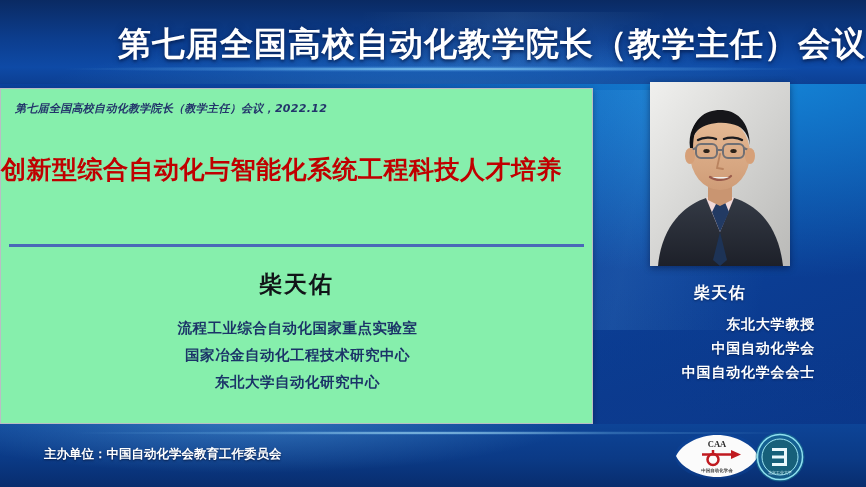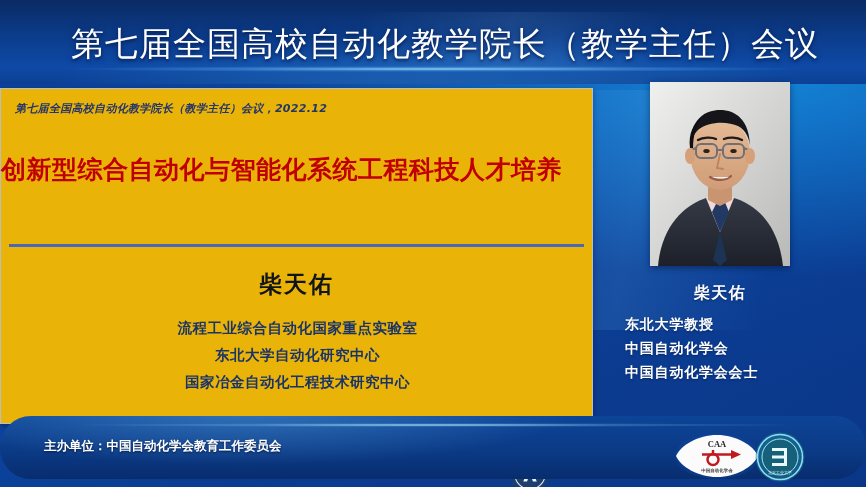--- a/index.html
+++ b/index.html
@@ -35,31 +35,31 @@
   .banner::after{
     content:"";position:absolute;left:-10%;bottom:2px;width:120%;height:26px;
     background:radial-gradient(closest-side,rgba(150,225,255,.85) 0%,rgba(120,200,255,.30) 38%,rgba(120,200,255,0) 72%);
     transform:scaleY(.32);
   }
   .banner-streak{
     position:absolute;left:-5%;top:12px;width:110%;height:58px;
     background:linear-gradient(98deg,rgba(255,255,255,0) 42%,rgba(160,215,255,.10) 58%,rgba(255,255,255,0) 74%);
   }
   .banner-title{
-    position:absolute;left:0;right:0;top:22px;text-align:center;
-    font-size:33px;font-weight:normal;color:#ffffff;letter-spacing:1px;
+    position:absolute;left:0;right:0;top:22px;text-align:right;
+    font-size:33px;font-weight:bold;color:#ffffff;letter-spacing:1px;
     text-shadow:0 0 6px rgba(10,40,100,.85),0 2px 3px rgba(0,20,60,.6);
     white-space:nowrap;
     padding-left:24px;
   }
 
   
   .card{
     position:absolute;left:0;top:88px;width:593px;height:336px;
-    background:#eab308;border:1px solid #b9bdc4;box-sizing:border-box;
+    background:#86efac;border:1px solid #b9bdc4;box-sizing:border-box;
     box-shadow:0 2px 6px rgba(0,0,20,.35);
   }
   .card-kicker{
     position:absolute;left:14px;top:12px;
     font-size:11px;font-style:italic;font-weight:600;color:#23356b;
     letter-spacing:.3px;white-space:nowrap;
   }
   .card-redtitle{
     position:absolute;left:0;right:0;top:64px;
     font-size:25px;font-weight:bold;color:#c00000;letter-spacing:.5px;
@@ -91,35 +91,34 @@
     box-shadow:0 2px 7px rgba(0,0,30,.45);overflow:hidden;
   }
   .portrait svg{display:block;width:140px;height:184px;}
 
   .right-name{
     position:absolute;left:630px;width:180px;top:283px;text-align:center;
     font-size:16px;font-weight:bold;color:#ffffff;letter-spacing:1.5px;
     text-shadow:0 1px 2px rgba(0,15,50,.5);
   }
   .right-lines{
-    position:absolute;left:625px;width:190px;top:312px;text-align:left;
+    position:absolute;left:625px;width:190px;top:312px;text-align:right;
   }
   .right-lines div{
     font-size:14px;font-weight:bold;color:#ffffff;line-height:24px;
     letter-spacing:.8px;text-shadow:0 1px 2px rgba(0,15,50,.5);
   }
 
   
   .footer{
-    position:absolute;left:0;bottom:8px;width:866px;height:63px;
+    position:absolute;left:0;bottom:0;width:866px;height:63px;
     background:
       radial-gradient(70% 160% at 28% -10%, rgba(120,205,255,.35) 0%, rgba(120,205,255,0) 55%),
       linear-gradient(180deg,#0d4497 0%,#0b3a86 55%,#082d6e 100%);
     overflow:hidden;
-    border-radius:31px;
   }
   .footer::before{
     content:"";position:absolute;left:-8%;top:0px;width:116%;height:18px;
     background:radial-gradient(closest-side,rgba(180,235,255,.9) 0%,rgba(140,215,255,.25) 40%,rgba(140,215,255,0) 74%);
     transform:scaleY(.30);
   }
   .foot-left{
     position:absolute;left:44px;top:22px;
     font-size:12.5px;font-weight:bold;color:#ffffff;white-space:nowrap;
     text-shadow:0 1px 2px rgba(0,10,40,.7);
@@ -150,22 +149,22 @@
     <div class="card-kicker">第七届全国高校自动化教学院长（教学主任）会议，2022.12</div>
 
     <div class="card-redtitle">创新型综合自动化与智能化系统工程科技人才培养</div>
 
     <div class="card-rule"></div>
 
     <div class="card-speaker">柴天佑</div>
 
     <div class="card-affil">
       <div>流程工业综合自动化国家重点实验室</div>
+      <div>国家冶金自动化工程技术研究中心</div>
       <div>东北大学自动化研究中心</div>
-      <div>国家冶金自动化工程技术研究中心</div>
     </div>
 
     <div class="sia-logo">
       <svg viewBox="0 0 100 100" width="42" height="42" aria-hidden="true">
         <g fill="#1d3f6e">
           <circle cx="50" cy="50" r="44"></circle>
           <g>
             <rect x="46" y="1" width="8" height="12" rx="1"></rect>
             <rect x="46" y="87" width="8" height="12" rx="1"></rect>
             <rect x="1" y="46" width="12" height="8" rx="1"></rect>

